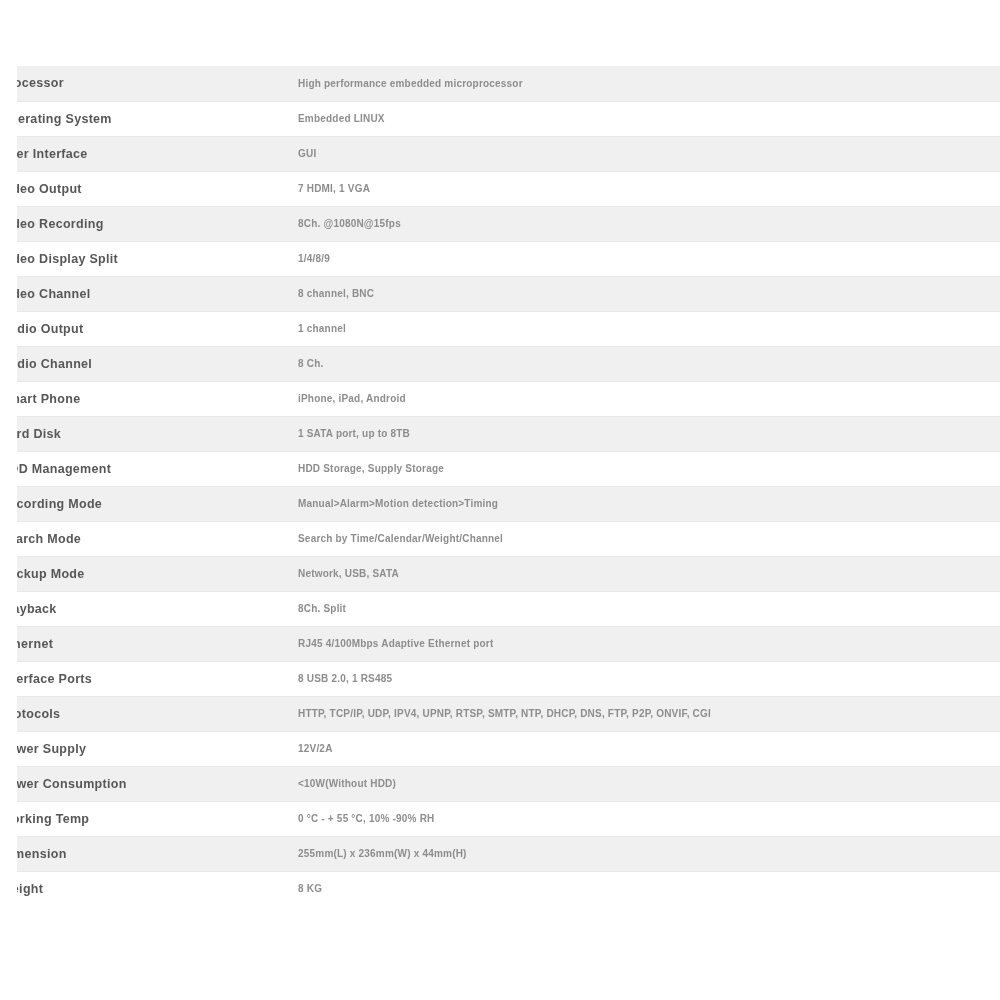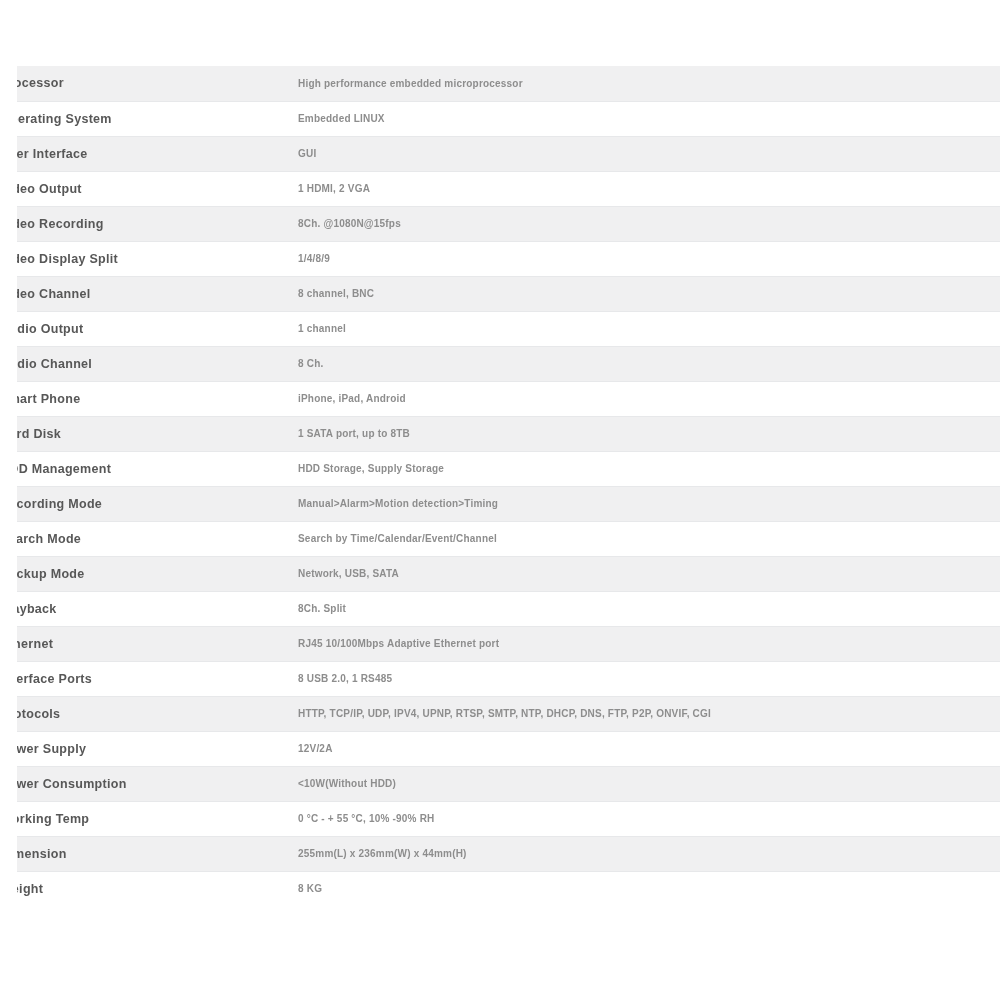--- a/index.html
+++ b/index.html
@@ -123,21 +123,21 @@
         <tr class="row-plain">
           <td class="cell-label">Operating System</td>
           <td class="cell-value">Embedded LINUX</td>
         </tr>
         <tr class="row-shaded">
           <td class="cell-label">User Interface</td>
           <td class="cell-value">GUI</td>
         </tr>
         <tr class="row-plain">
           <td class="cell-label">Video Output</td>
-          <td class="cell-value">1 HDMI, 2 VGA</td>
+          <td class="cell-value">7 HDMI, 1 VGA</td>
         </tr>
         <tr class="row-shaded">
           <td class="cell-label">Video Recording</td>
           <td class="cell-value">8Ch. @1080N@15fps</td>
         </tr>
         <tr class="row-plain">
           <td class="cell-label">Video Display Split</td>
           <td class="cell-value">1/4/8/9</td>
         </tr>
         <tr class="row-shaded">
@@ -163,33 +163,33 @@
         <tr class="row-plain">
           <td class="cell-label">HDD Management</td>
           <td class="cell-value">HDD Storage, Supply Storage</td>
         </tr>
         <tr class="row-shaded">
           <td class="cell-label">Recording Mode</td>
           <td class="cell-value">Manual&gt;Alarm&gt;Motion detection&gt;Timing</td>
         </tr>
         <tr class="row-plain">
           <td class="cell-label">Search Mode</td>
-          <td class="cell-value">Search by Time/Calendar/Event/Channel</td>
+          <td class="cell-value">Search by Time/Calendar/Weight/Channel</td>
         </tr>
         <tr class="row-shaded">
           <td class="cell-label">Backup Mode</td>
           <td class="cell-value">Network, USB, SATA</td>
         </tr>
         <tr class="row-plain">
           <td class="cell-label">Playback</td>
           <td class="cell-value">8Ch. Split</td>
         </tr>
         <tr class="row-shaded">
           <td class="cell-label">Ethernet</td>
-          <td class="cell-value">RJ45 10/100Mbps Adaptive Ethernet port</td>
+          <td class="cell-value">RJ45 4/100Mbps Adaptive Ethernet port</td>
         </tr>
         <tr class="row-plain">
           <td class="cell-label">Interface Ports</td>
           <td class="cell-value">8 USB 2.0, 1 RS485</td>
         </tr>
         <tr class="row-shaded">
           <td class="cell-label">Protocols</td>
           <td class="cell-value">HTTP, TCP/IP, UDP, IPV4, UPNP, RTSP, SMTP, NTP, DHCP, DNS, FTP, P2P, ONVIF, CGI</td>
         </tr>
         <tr class="row-plain">

